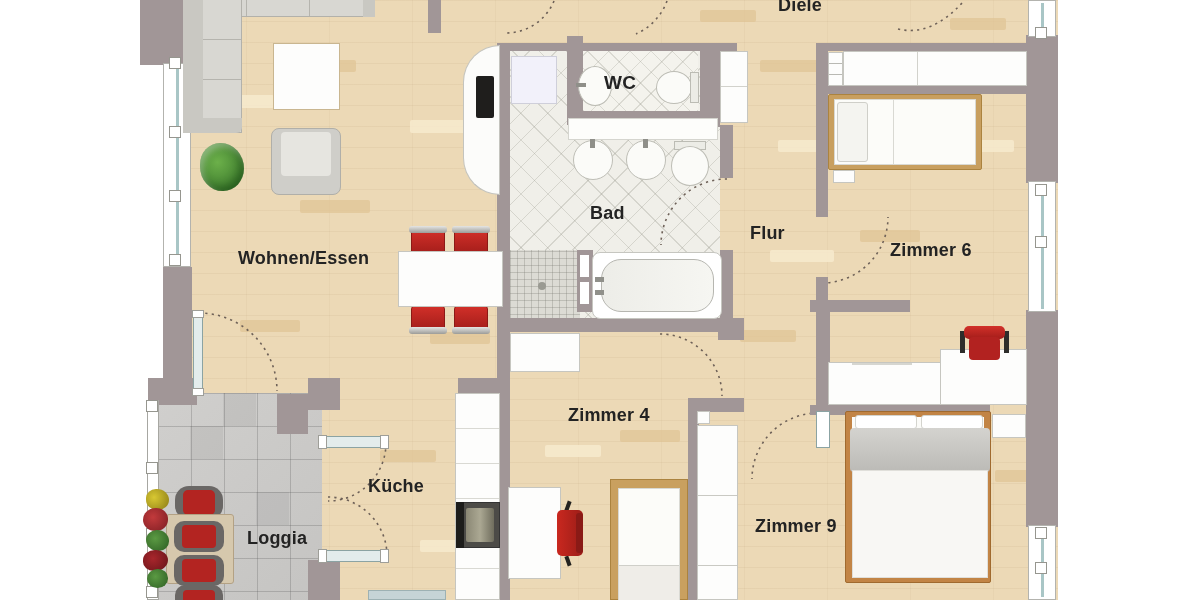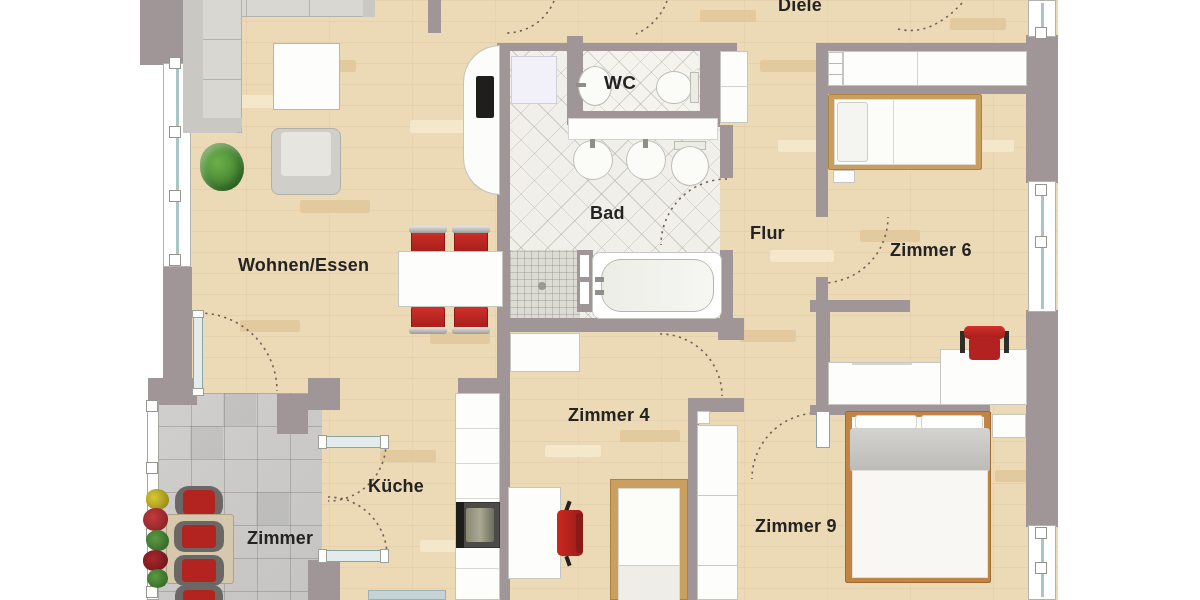--- a/index.html
+++ b/index.html
@@ -277,19 +277,19 @@
   <div class="abs" style="left:143px;top:508px;width:25px;height:23px;background:radial-gradient(circle at 40% 40%,#c23a3c,#7c1d22);border-radius:52% 48% 50% 50%;"></div>
   <div class="abs" style="left:146px;top:530px;width:23px;height:21px;background:radial-gradient(circle at 40% 40%,#5b9a43,#2c5d22);border-radius:48% 52% 46% 54%;"></div>
   <div class="abs" style="left:143px;top:550px;width:25px;height:21px;background:radial-gradient(circle at 40% 40%,#a8262c,#641318);border-radius:50% 50% 55% 45%;"></div>
   <div class="abs" style="left:147px;top:569px;width:21px;height:19px;background:radial-gradient(circle at 40% 40%,#5b9a43,#2c5d22);border-radius:52% 48% 50% 50%;"></div>
 
   <div class="abs rlabel" style="left:778px;top:-5px;">Diele</div>
   <div class="abs rlabel" style="left:604px;top:72px;font-size:19px;">WC</div>
   <div class="abs rlabel" style="left:590px;top:203px;">Bad</div>
   <div class="abs rlabel" style="left:750px;top:195px;margin-top:28px;">Flur</div>
   <div class="abs rlabel" style="left:890px;top:240px;">Zimmer 6</div>
-  <div class="abs rlabel" style="left:238px;top:255px;">Wohnen/Essen</div>
+  <div class="abs rlabel" style="left:238px;top:248px;">Wohnen/Essen</div>
   <div class="abs rlabel" style="left:568px;top:405px;">Zimmer 4</div>
   <div class="abs rlabel" style="left:368px;top:476px;">Küche</div>
   <div class="abs rlabel" style="left:755px;top:516px;">Zimmer 9</div>
-  <div class="abs rlabel" style="left:247px;top:528px;">Zimmer</div>
+  <div class="abs rlabel" style="left:247px;top:528px;">Loggia</div>
 
 </div>
 
 </body></html>

